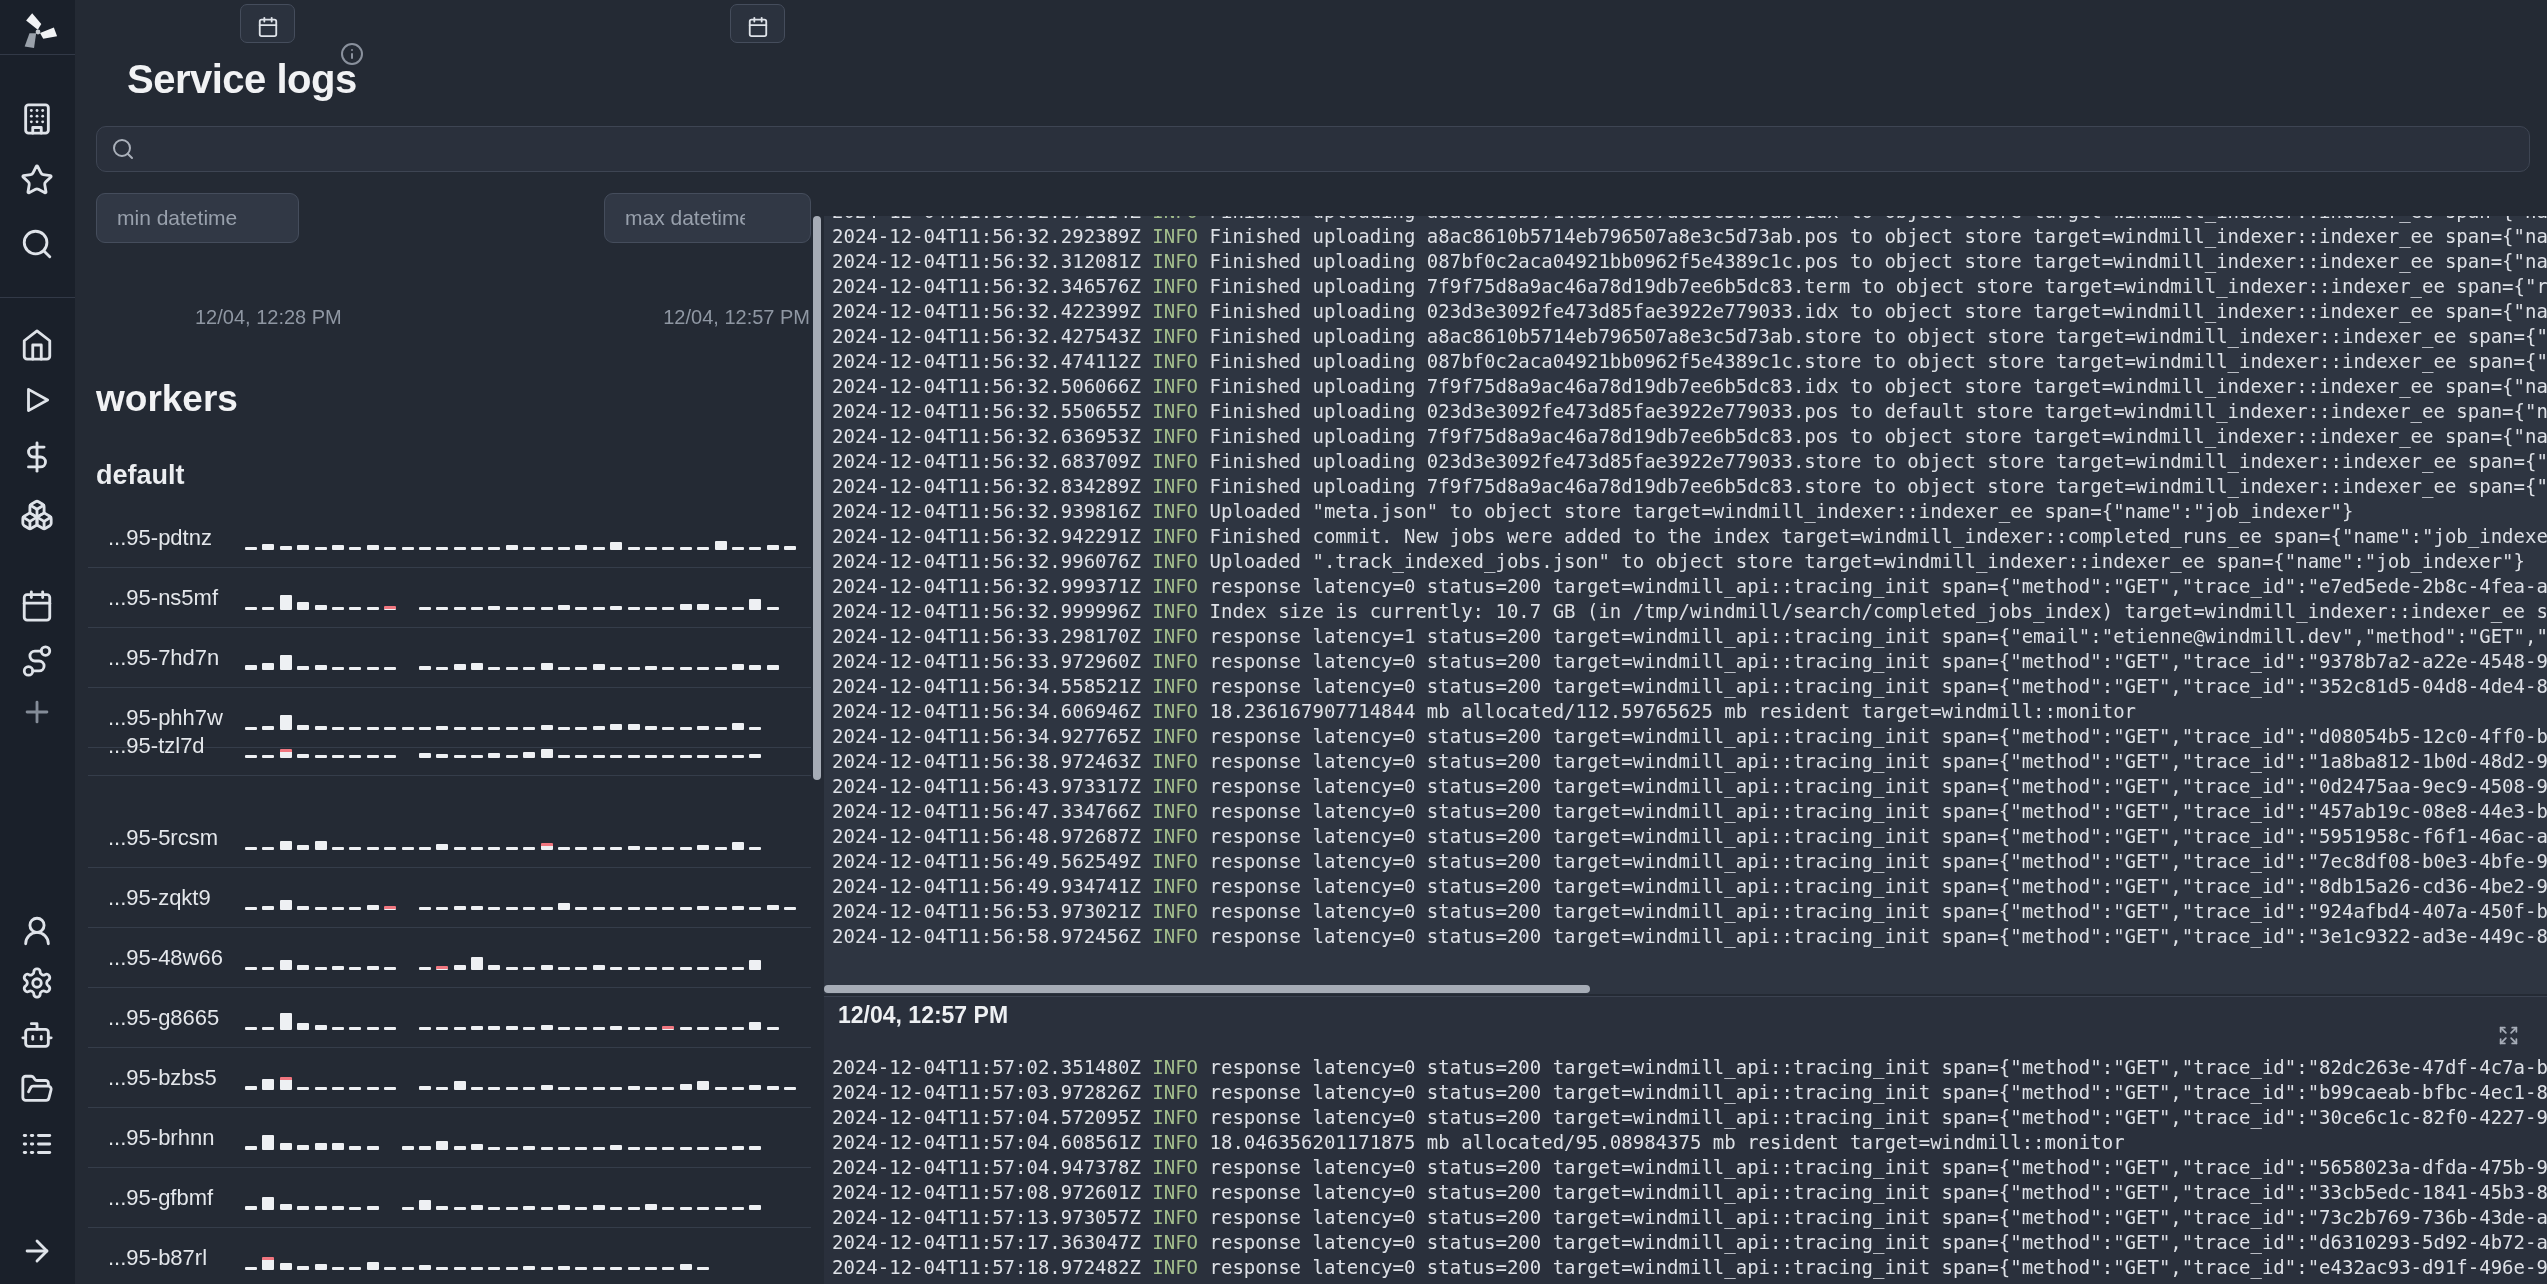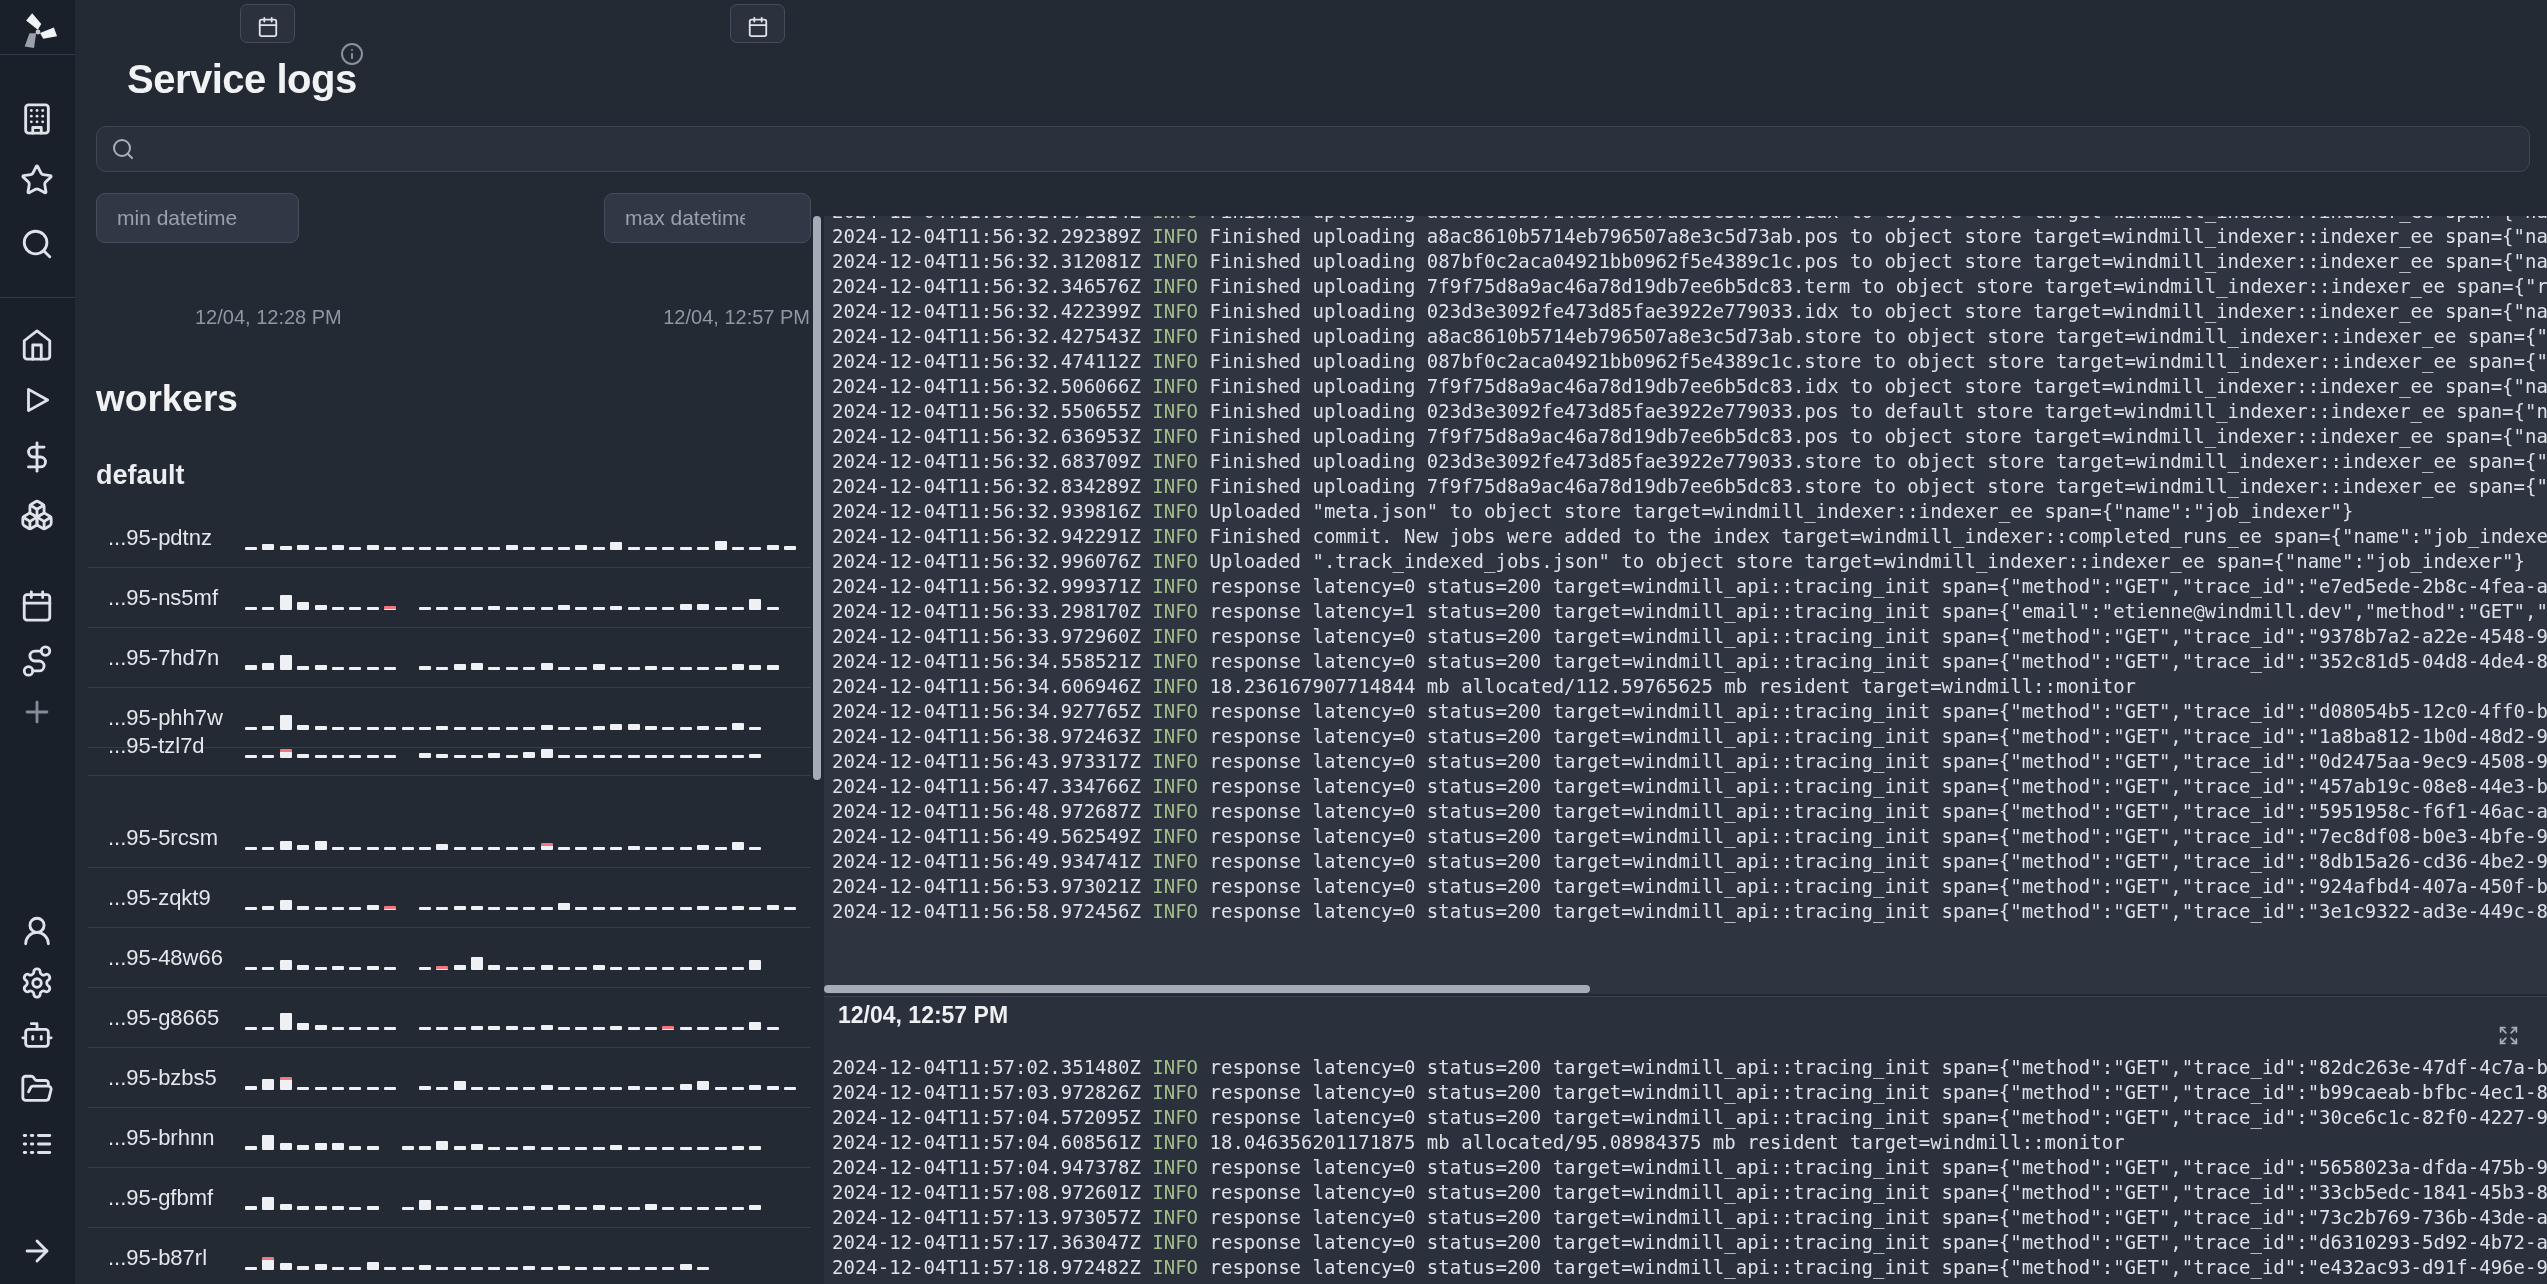--- a/index.html
+++ b/index.html
@@ -766,20 +766,21 @@
         <div class="ll"><span>2024-12-04T11:56:32.474112Z </span><span class="lvl">INFO</span><span> Finished uploading 087bf0c2aca04921bb0962f5e4389c1c.store to object store target=windmill_indexer::indexer_ee span={"</span></div>
         <div class="ll"><span>2024-12-04T11:56:32.506066Z </span><span class="lvl">INFO</span><span> Finished uploading 7f9f75d8a9ac46a78d19db7ee6b5dc83.idx to object store target=windmill_indexer::indexer_ee span={"na</span></div>
         <div class="ll"><span>2024-12-04T11:56:32.550655Z </span><span class="lvl">INFO</span><span> Finished uploading 023d3e3092fe473d85fae3922e779033.pos to default store target=windmill_indexer::indexer_ee span={"na</span></div>
         <div class="ll"><span>2024-12-04T11:56:32.636953Z </span><span class="lvl">INFO</span><span> Finished uploading 7f9f75d8a9ac46a78d19db7ee6b5dc83.pos to object store target=windmill_indexer::indexer_ee span={"na</span></div>
         <div class="ll"><span>2024-12-04T11:56:32.683709Z </span><span class="lvl">INFO</span><span> Finished uploading 023d3e3092fe473d85fae3922e779033.store to object store target=windmill_indexer::indexer_ee span={"</span></div>
         <div class="ll"><span>2024-12-04T11:56:32.834289Z </span><span class="lvl">INFO</span><span> Finished uploading 7f9f75d8a9ac46a78d19db7ee6b5dc83.store to object store target=windmill_indexer::indexer_ee span={"</span></div>
         <div class="ll"><span>2024-12-04T11:56:32.939816Z </span><span class="lvl">INFO</span><span> Uploaded "meta.json" to object store target=windmill_indexer::indexer_ee span={"name":"job_indexer"}</span></div>
         <div class="ll"><span>2024-12-04T11:56:32.942291Z </span><span class="lvl">INFO</span><span> Finished commit. New jobs were added to the index target=windmill_indexer::completed_runs_ee span={"name":"job_indexe</span></div>
         <div class="ll"><span>2024-12-04T11:56:32.996076Z </span><span class="lvl">INFO</span><span> Uploaded ".track_indexed_jobs.json" to object store target=windmill_indexer::indexer_ee span={"name":"job_indexer"}</span></div>
         <div class="ll"><span>2024-12-04T11:56:32.999371Z </span><span class="lvl">INFO</span><span> response latency=0 status=200 target=windmill_api::tracing_init span={"method":"GET","trace_id":"e7ed5ede-2b8c-4fea-a</span></div>
+        <div class="ll"><span>2024-12-04T11:56:32.999996Z </span><span class="lvl">INFO</span><span> Index size is currently: 10.7 GB (in /tmp/windmill/search/completed_jobs_index) target=windmill_indexer::indexer_ee s</span></div>
         <div class="ll"><span>2024-12-04T11:56:33.298170Z </span><span class="lvl">INFO</span><span> response latency=1 status=200 target=windmill_api::tracing_init span={"email":"etienne@windmill.dev","method":"GET","</span></div>
         <div class="ll"><span>2024-12-04T11:56:33.972960Z </span><span class="lvl">INFO</span><span> response latency=0 status=200 target=windmill_api::tracing_init span={"method":"GET","trace_id":"9378b7a2-a22e-4548-9</span></div>
         <div class="ll"><span>2024-12-04T11:56:34.558521Z </span><span class="lvl">INFO</span><span> response latency=0 status=200 target=windmill_api::tracing_init span={"method":"GET","trace_id":"352c81d5-04d8-4de4-8</span></div>
         <div class="ll"><span>2024-12-04T11:56:34.606946Z </span><span class="lvl">INFO</span><span> 18.236167907714844 mb allocated/112.59765625 mb resident target=windmill::monitor</span></div>
         <div class="ll"><span>2024-12-04T11:56:34.927765Z </span><span class="lvl">INFO</span><span> response latency=0 status=200 target=windmill_api::tracing_init span={"method":"GET","trace_id":"d08054b5-12c0-4ff0-b</span></div>
         <div class="ll"><span>2024-12-04T11:56:38.972463Z </span><span class="lvl">INFO</span><span> response latency=0 status=200 target=windmill_api::tracing_init span={"method":"GET","trace_id":"1a8ba812-1b0d-48d2-9</span></div>
         <div class="ll"><span>2024-12-04T11:56:43.973317Z </span><span class="lvl">INFO</span><span> response latency=0 status=200 target=windmill_api::tracing_init span={"method":"GET","trace_id":"0d2475aa-9ec9-4508-9</span></div>
         <div class="ll"><span>2024-12-04T11:56:47.334766Z </span><span class="lvl">INFO</span><span> response latency=0 status=200 target=windmill_api::tracing_init span={"method":"GET","trace_id":"457ab19c-08e8-44e3-b</span></div>
         <div class="ll"><span>2024-12-04T11:56:48.972687Z </span><span class="lvl">INFO</span><span> response latency=0 status=200 target=windmill_api::tracing_init span={"method":"GET","trace_id":"5951958c-f6f1-46ac-a</span></div>
         <div class="ll"><span>2024-12-04T11:56:49.562549Z </span><span class="lvl">INFO</span><span> response latency=0 status=200 target=windmill_api::tracing_init span={"method":"GET","trace_id":"7ec8df08-b0e3-4bfe-9</span></div>

